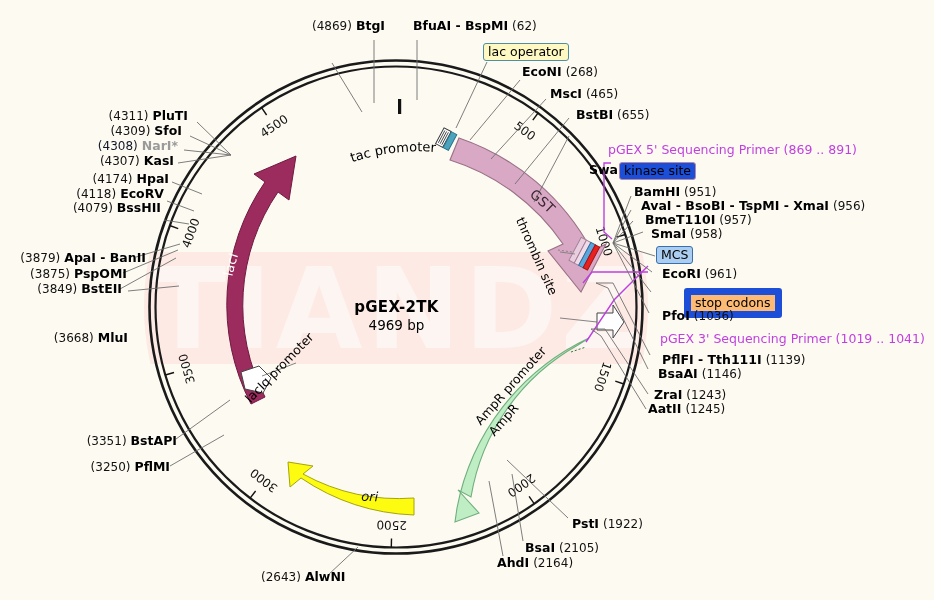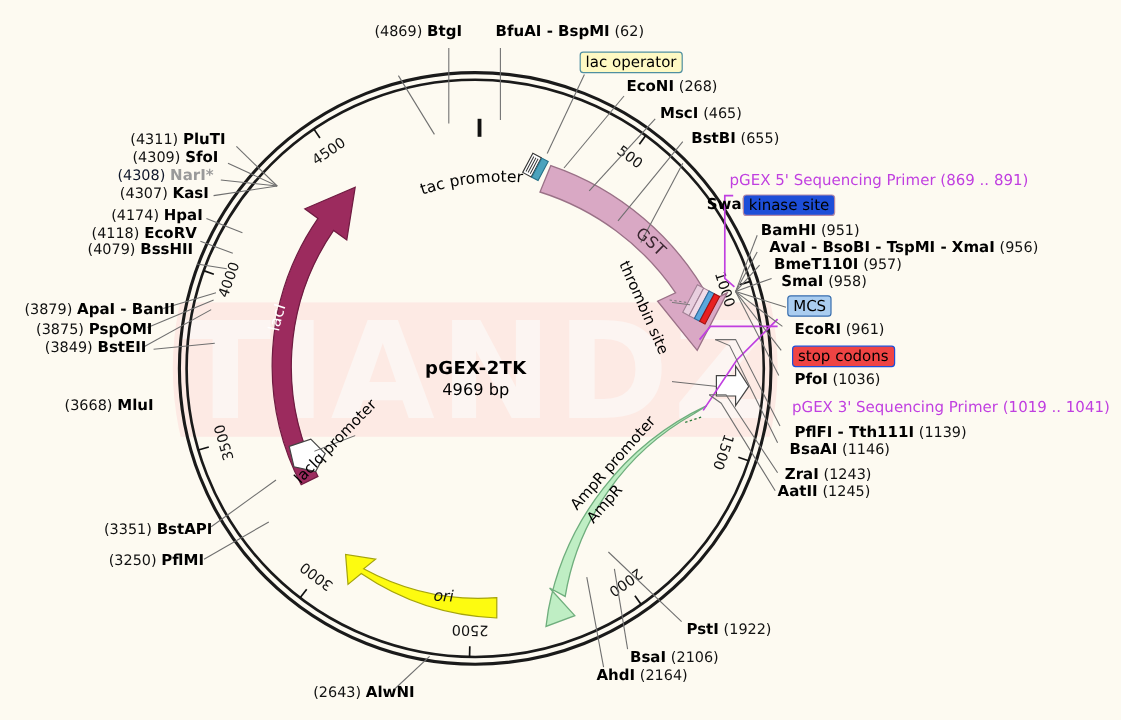--- a/index.html
+++ b/index.html
@@ -18,21 +18,21 @@
   .lbl .enz{font-weight:bold;font-size:12.5px;}
   .lbl.r{text-align:right;}
   .dim .enz{color:#9a9a9a;}
   .dim .pos{color:#0f172a;}
 
   .tagbox{position:absolute;white-space:nowrap;font-size:12.5px;
     padding:0px 4px 1px 4px;border-radius:3px;line-height:15px;}
   .tag-lacop{background:#fef9c3;border:1px solid #4f8fa0;color:#000;}
   .tag-kin{background:#1d4ed8;border:1px solid #b589a5;color:#000;}
   .tag-mcs{background:#aacdf0;border:1px solid #3a6fae;color:#000;}
-  .tag-stop{background:#ef4444;border:1px solid #1d4ed8;color:#000;}
+  .tag-stop{background:#fdba74;border:7px solid #1d4ed8;color:#000;margin-left:24px;}
 
   .primer{position:absolute;white-space:nowrap;font-size:12.5px;color:#c03fe0;}
   .primer .pr-pos{color:#c03fe0;}
 
   #title{position:absolute;text-align:center;}
   #title .tname{font-weight:bold;font-size:15px;color:#000;letter-spacing:.3px;}
   #title .tbp{font-size:13.5px;color:#000;margin-top:1px;}
 </style>
 </head>
 <body>
@@ -295,21 +295,21 @@
     <span class="pos">(1245)</span>
   </div>
 
   <div class="lbl" style="left:572px;top:516px;">
     <span class="enz">PstI</span>
     <span class="pos">(1922)</span>
   </div>
 
   <div class="lbl" style="left:525px;top:540px;">
     <span class="enz">BsaI</span>
-    <span class="pos">(2106)</span>
+    <span class="pos">(2105)</span>
   </div>
 
   <div class="lbl" style="left:497px;top:555px;">
     <span class="enz">AhdI</span>
     <span class="pos">(2164)</span>
   </div>
 
   <div class="lbl" style="left:261px;top:569px;">
     <span class="pos">(2643)</span>
     <span class="enz">AlwNI</span>

